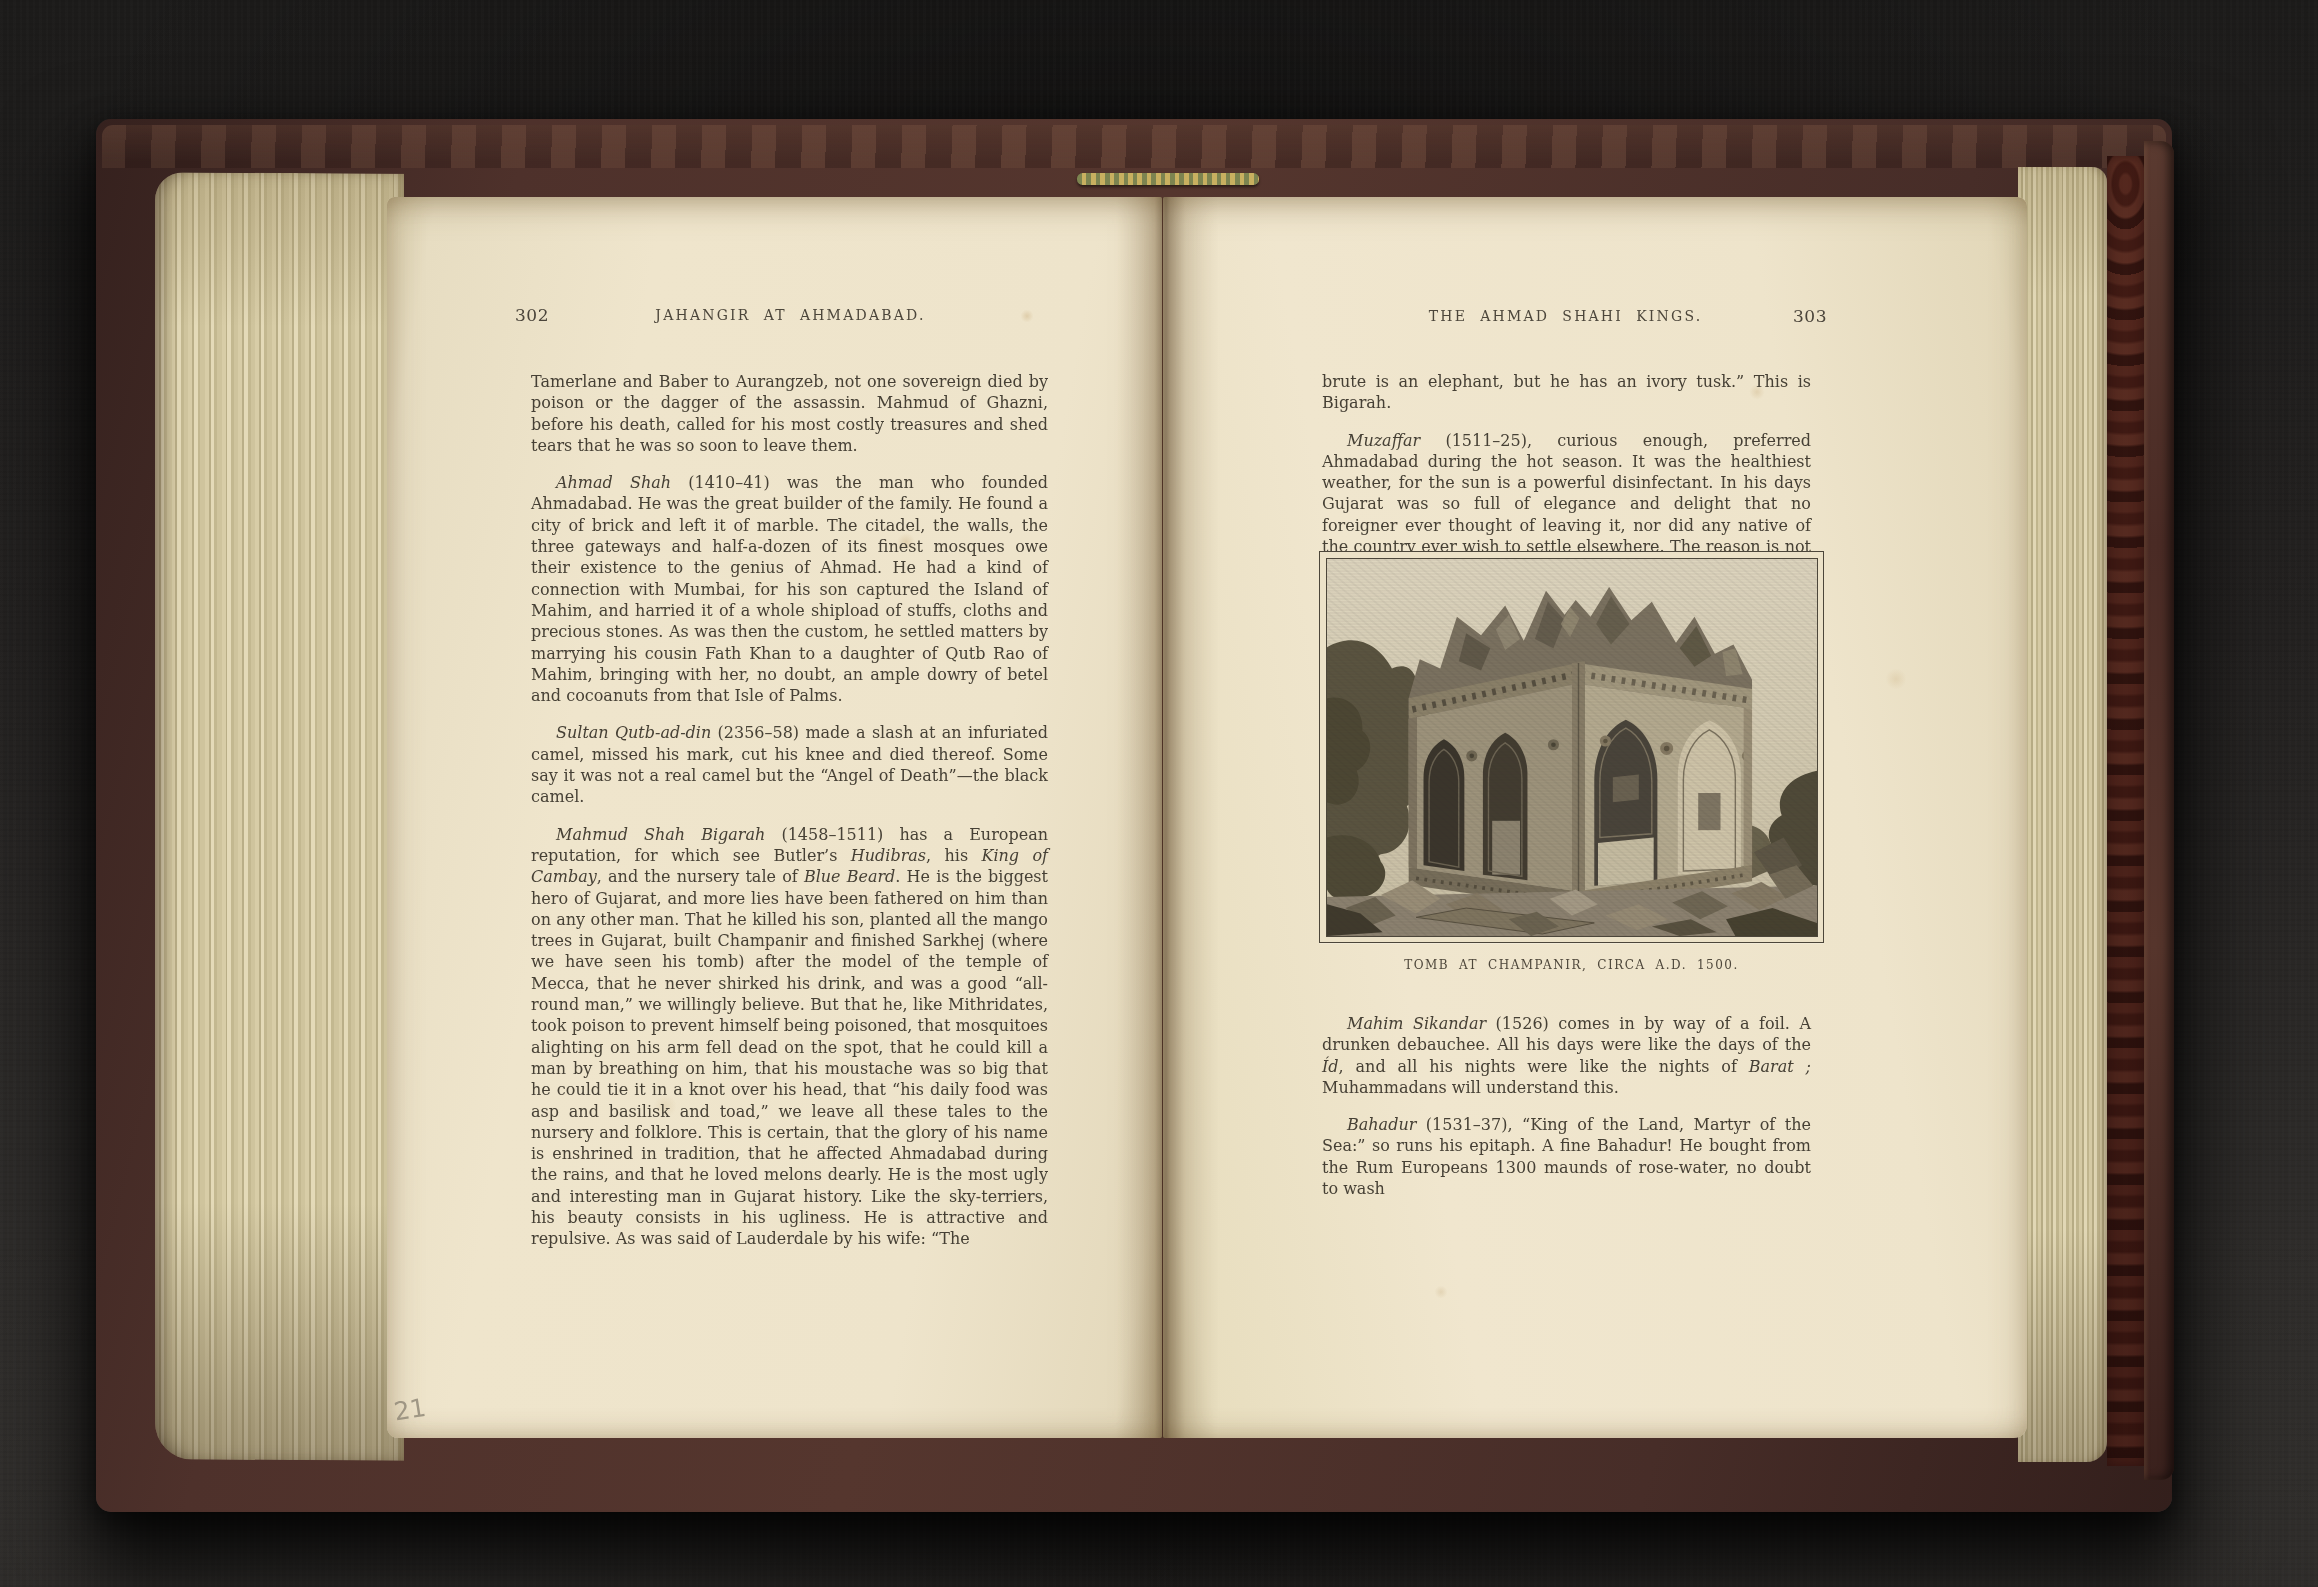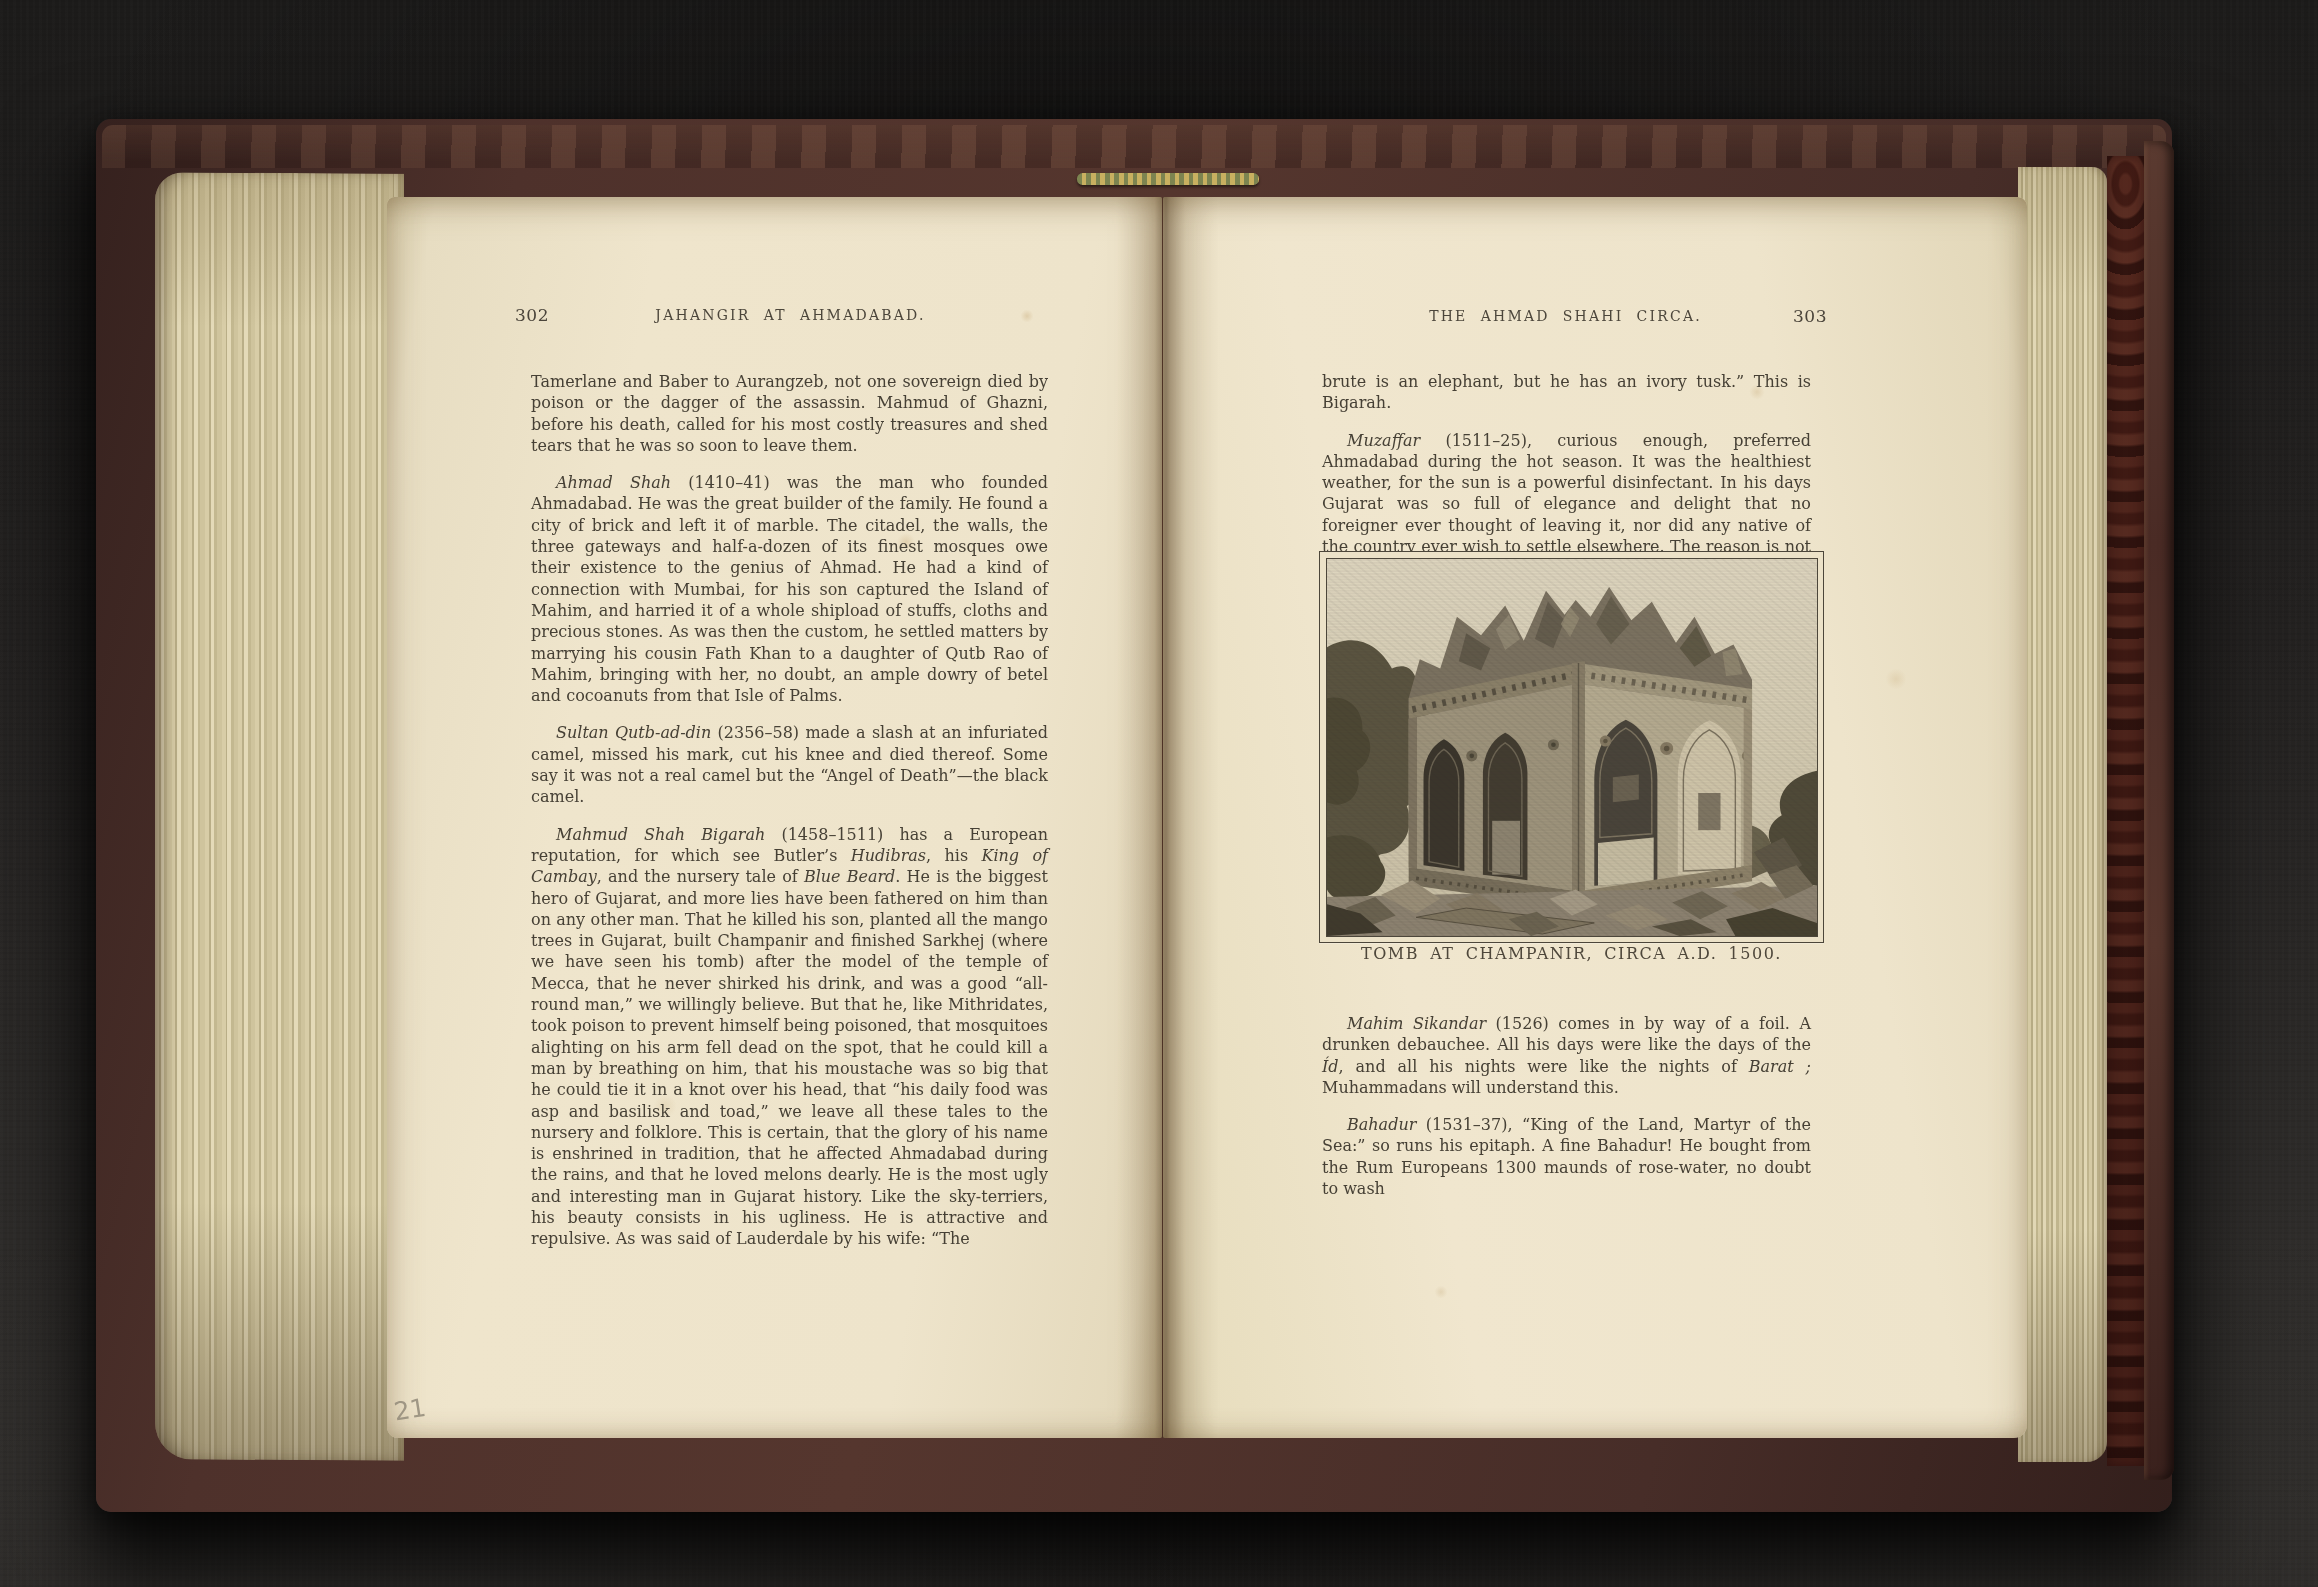--- a/index.html
+++ b/index.html
@@ -129,21 +129,21 @@
   .it{font-style:italic;}
 
   
   .figure-block{position:absolute;left:156px;top:354px;width:505px;}
   .figure-frame{
     border:1.4px solid #4c463a;background:#ece2c8;padding:5.6px;
     box-shadow:0 0.9px 0 rgba(255,255,255,.25);
   }
   .figure-frame svg{display:block;border:0.9px solid #4c463a;}
   .figure-caption{
-    text-align:center;font-size:16px;letter-spacing:1.5px;word-spacing:4.6px;color:#4e473b;
+    margin-top:12px;text-align:center;font-size:12px;letter-spacing:1.5px;word-spacing:4.6px;color:#4e473b;
   }
 
   .pencil-note{
     position:absolute;left:7.4px;top:1202px;
     font-family:"DejaVu Sans", sans-serif;font-size:25px;color:#938b7a;
     transform:rotate(-9deg);opacity:.85;
   }
 </style>
 </head>
 <body>
@@ -167,21 +167,21 @@
           <p class="para indent"><span class="it">Ahmad Shah</span><span> (1410–41) was the man who founded Ahmadabad. He was the great builder of the family. He found a city of brick and left it of marble. The citadel, the walls, the three gateways and half-a-dozen of its finest mosques owe their existence to the genius of Ahmad. He had a kind of connection with Mumbai, for his son captured the Island of Mahim, and harried it of a whole shipload of stuffs, cloths and precious stones. As was then the custom, he settled matters by marrying his cousin Fath Khan to a daughter of Qutb Rao of Mahim, bringing with her, no doubt, an ample dowry of betel and cocoanuts from that Isle of Palms.</span></p>
           <p class="para indent"><span class="it">Sultan Qutb-ad-din</span><span> (2356–58) made a slash at an infuriated camel, missed his mark, cut his knee and died thereof. Some say it was not a real camel but the “Angel of Death”—the black camel.</span></p>
           <p class="para indent"><span class="it">Mahmud Shah Bigarah</span><span> (1458–1511) has a European reputation, for which see Butler’s </span><span class="it">Hudibras</span><span>, his </span><span class="it">King of Cambay</span><span>, and the nursery tale of </span><span class="it">Blue Beard</span><span>. He is the biggest hero of Gujarat, and more lies have been fathered on him than on any other man. That he killed his son, planted all the mango trees in Gujarat, built Champanir and finished Sarkhej (where we have seen his tomb) after the model of the temple of Mecca, that he never shirked his drink, and was a good “all-round man,” we willingly believe. But that he, like Mithridates, took poison to prevent himself being poisoned, that mosquitoes alighting on his arm fell dead on the spot, that he could kill a man by breathing on him, that his moustache was so big that he could tie it in a knot over his head, that “his daily food was asp and basilisk and toad,” we leave all these tales to the nursery and folklore. This is certain, that the glory of his name is enshrined in tradition, that he affected Ahmadabad during the rains, and that he loved melons dearly. He is the most ugly and interesting man in Gujarat history. Like the sky-terriers, his beauty consists in his ugliness. He is attractive and repulsive. As was said of Lauderdale by his wife: “The</span></p>
         </div>
       <div class="pencil-note">21</div>
     </div>
 
     <div class="page page-right">
       <div class="header-row">
         <span class="hspacer"></span>
-        <span class="rhead">THE AHMAD SHAHI CIRCA.</span>
+        <span class="rhead">THE AHMAD SHAHI KINGS.</span>
         <span class="pgnum">303</span>
       </div>
       <div class="body-block rp-top">
           <p class="para"><span>brute is an elephant, but he has an ivory tusk.” This is Bigarah.</span></p>
           <p class="para indent"><span class="it">Muzaffar</span><span> (1511–25), curious enough, preferred Ahmadabad during the hot season. It was the healthiest weather, for the sun is a powerful disinfectant. In his days Gujarat was so full of elegance and delight that no foreigner ever thought of leaving it, nor did any native of the country ever wish to settle elsewhere. The reason is not far to find. He would have nothing</span></p>
         </div>
 
       <div class="figure-block">
         <div class="figure-frame">
 

